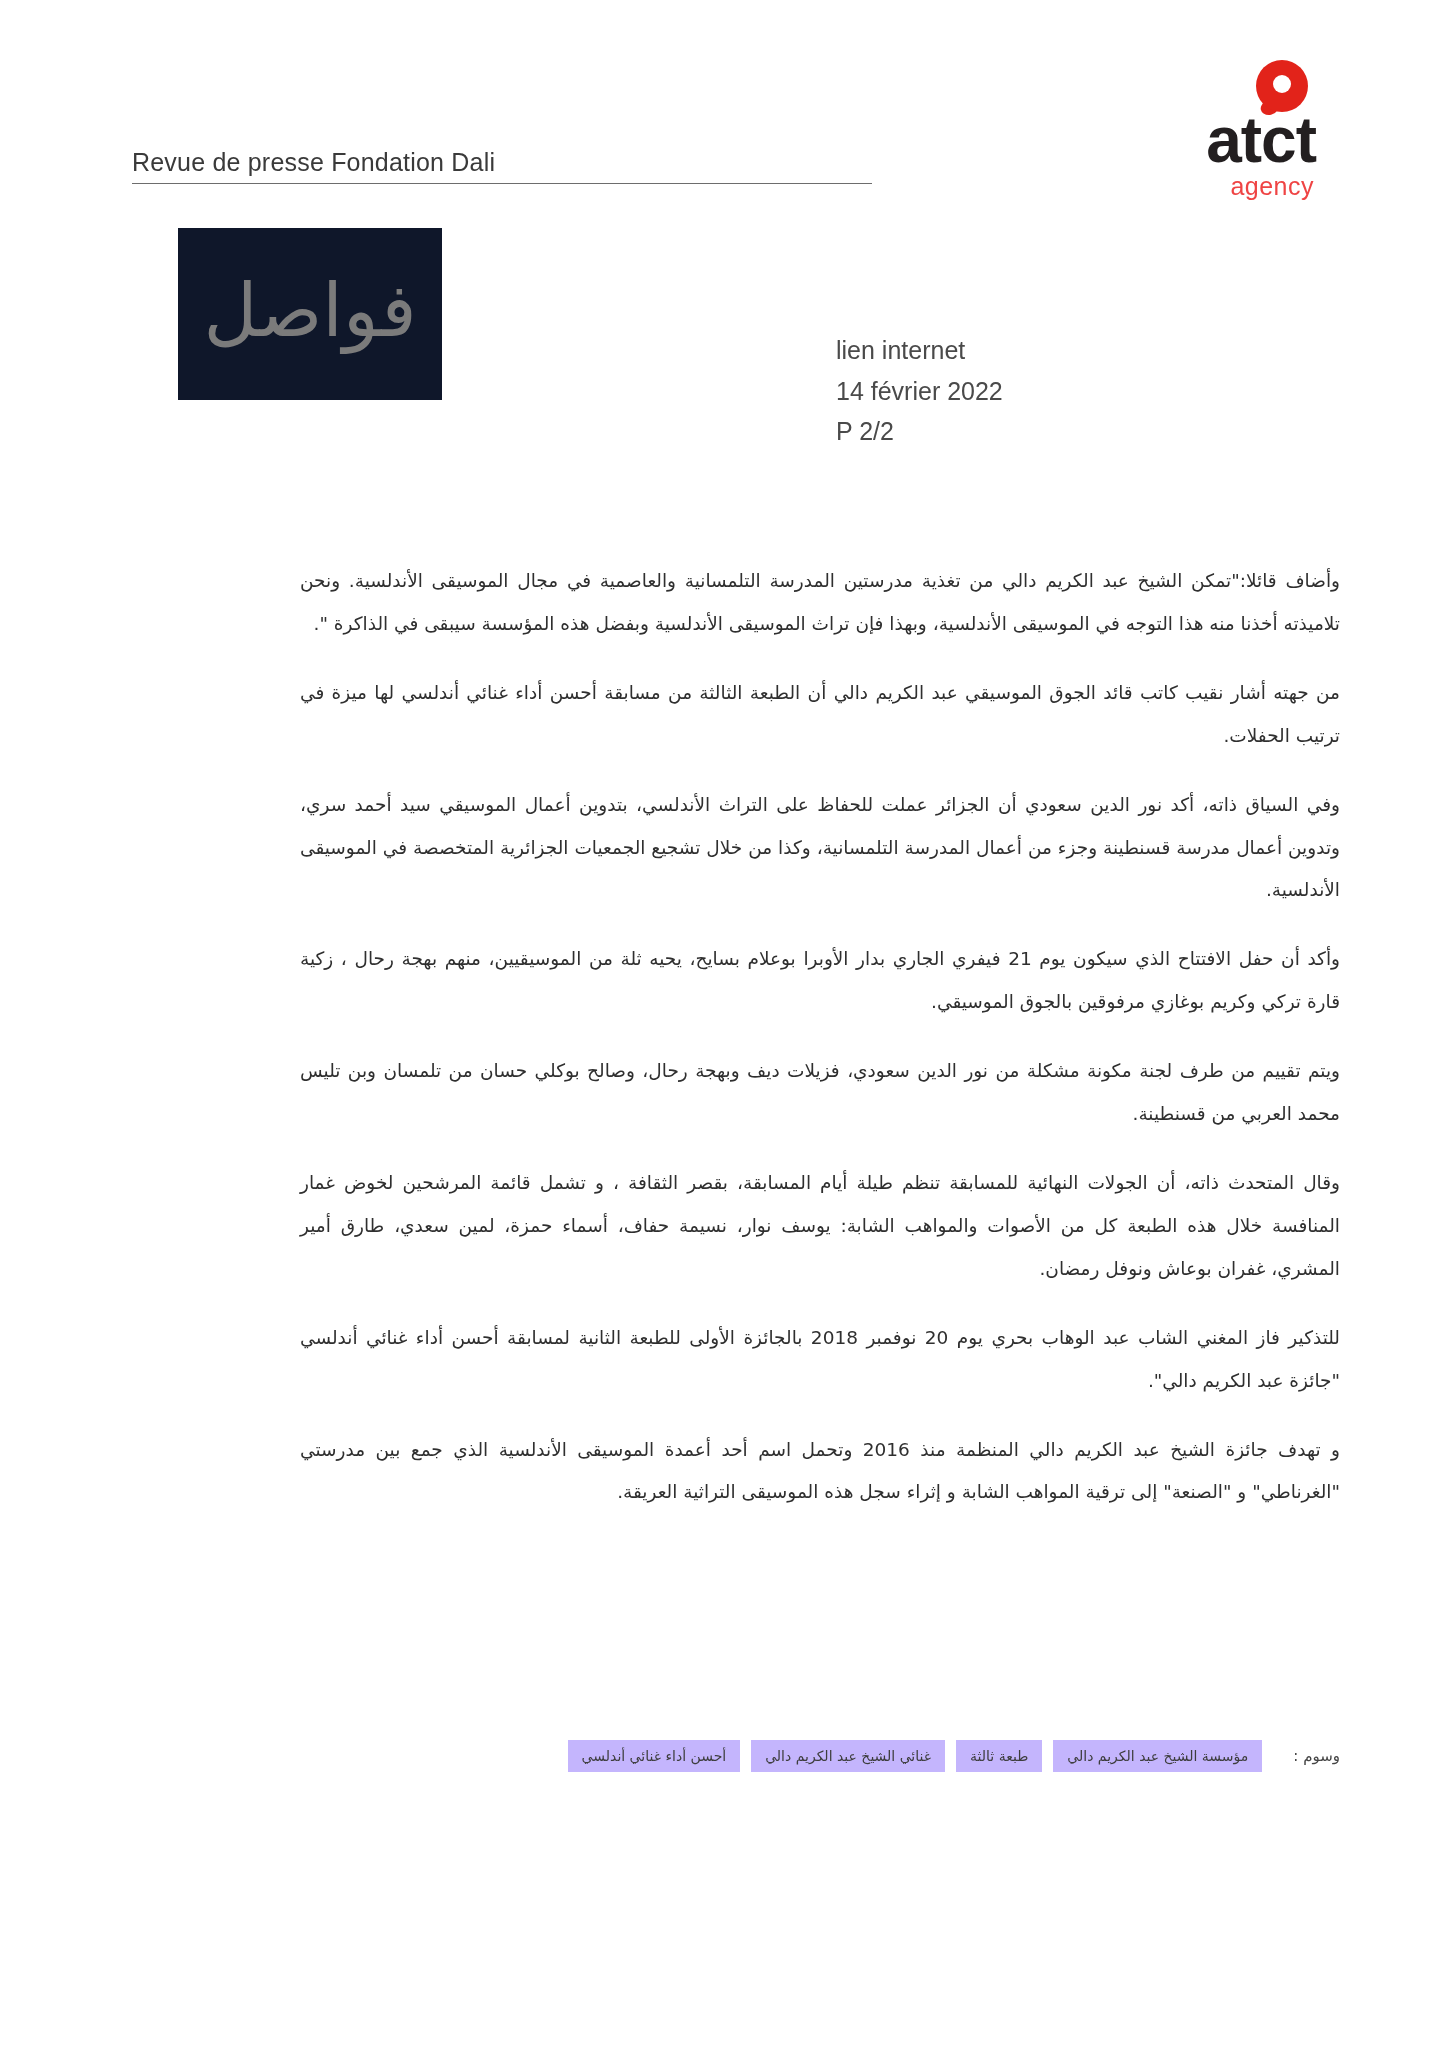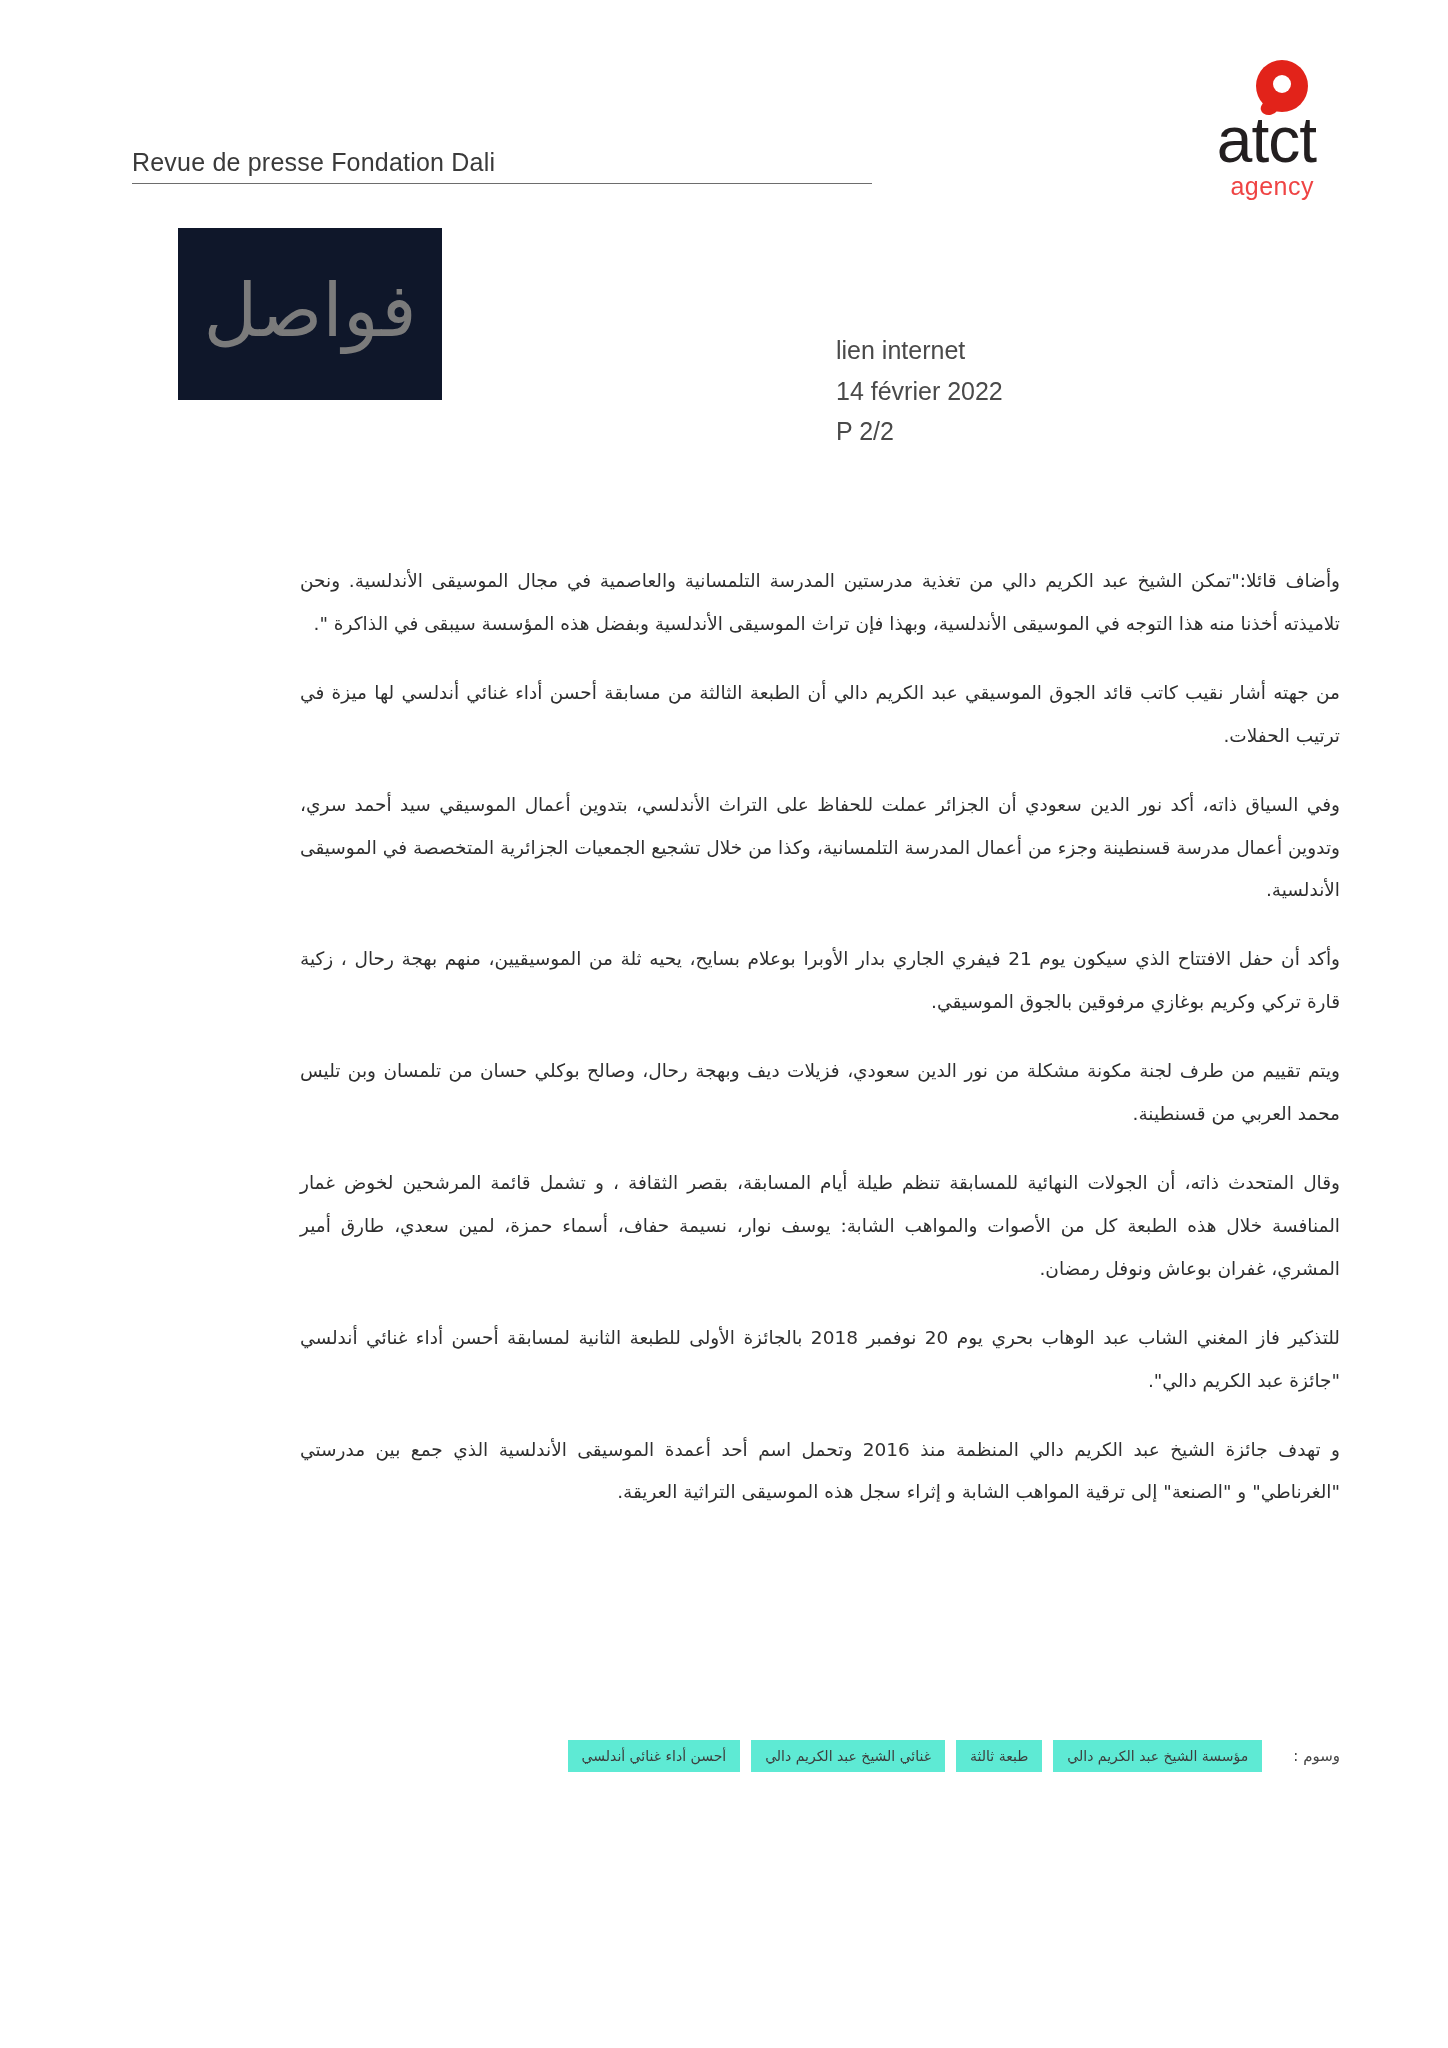--- a/index.html
+++ b/index.html
@@ -91,21 +91,21 @@
     background: #e2231a;
     transform: rotate(32deg);
     border-bottom-left-radius: 6px;
     border-bottom-right-radius: 10px;
   }
   .logo-word {
     position: absolute;
     right: 0;
     top: 48px;
     font-size: 64px;
-    font-weight: 400;
+    font-weight: 700;
     letter-spacing: -1px;
     color: #231f20;
     line-height: 1;
   }
   .logo-sub {
     position: absolute;
     right: 2px;
     top: 114px;
     font-size: 25px;
     color: #ef4444;
@@ -177,21 +177,21 @@
     gap: 11px;
     font-family: "DejaVu Sans", "Liberation Sans", sans-serif;
   }
   .tags-label {
     font-size: 15px;
     color: #444;
     white-space: nowrap;
     margin-left: 20px;
   }
   .tag {
-    background: #5eead4;
+    background: #c4b5fd;
     color: #3d3d3d;
     font-size: 14px;
     padding: 9px 14px;
     white-space: nowrap;
     line-height: 1;
   }
 </style>
 </head>
 <body>
 

